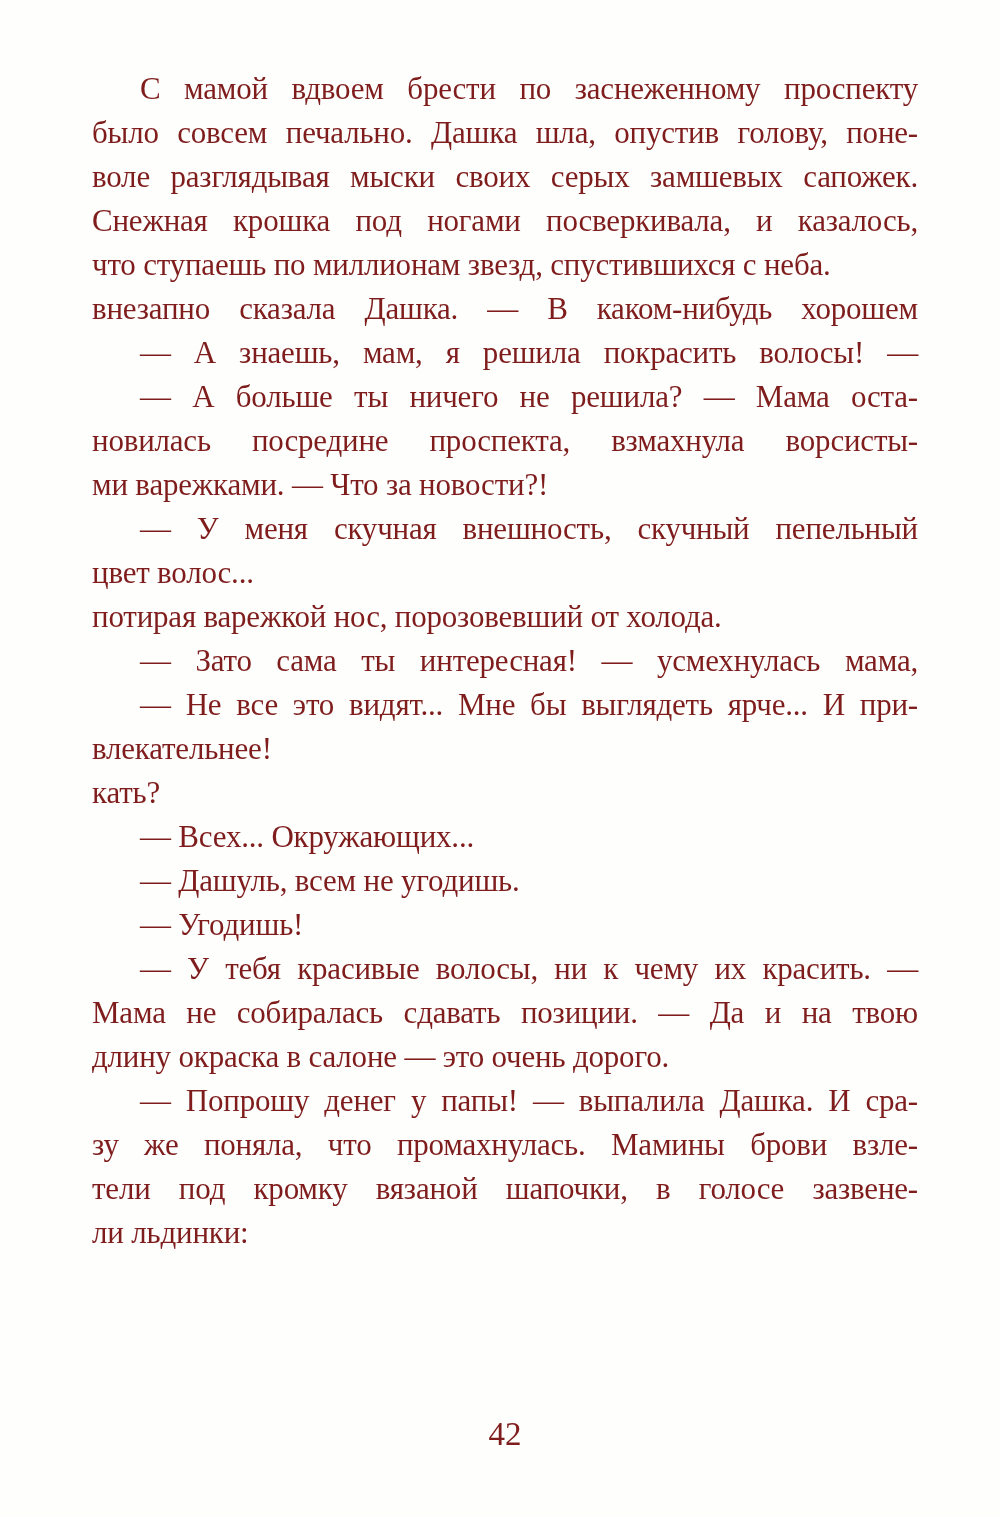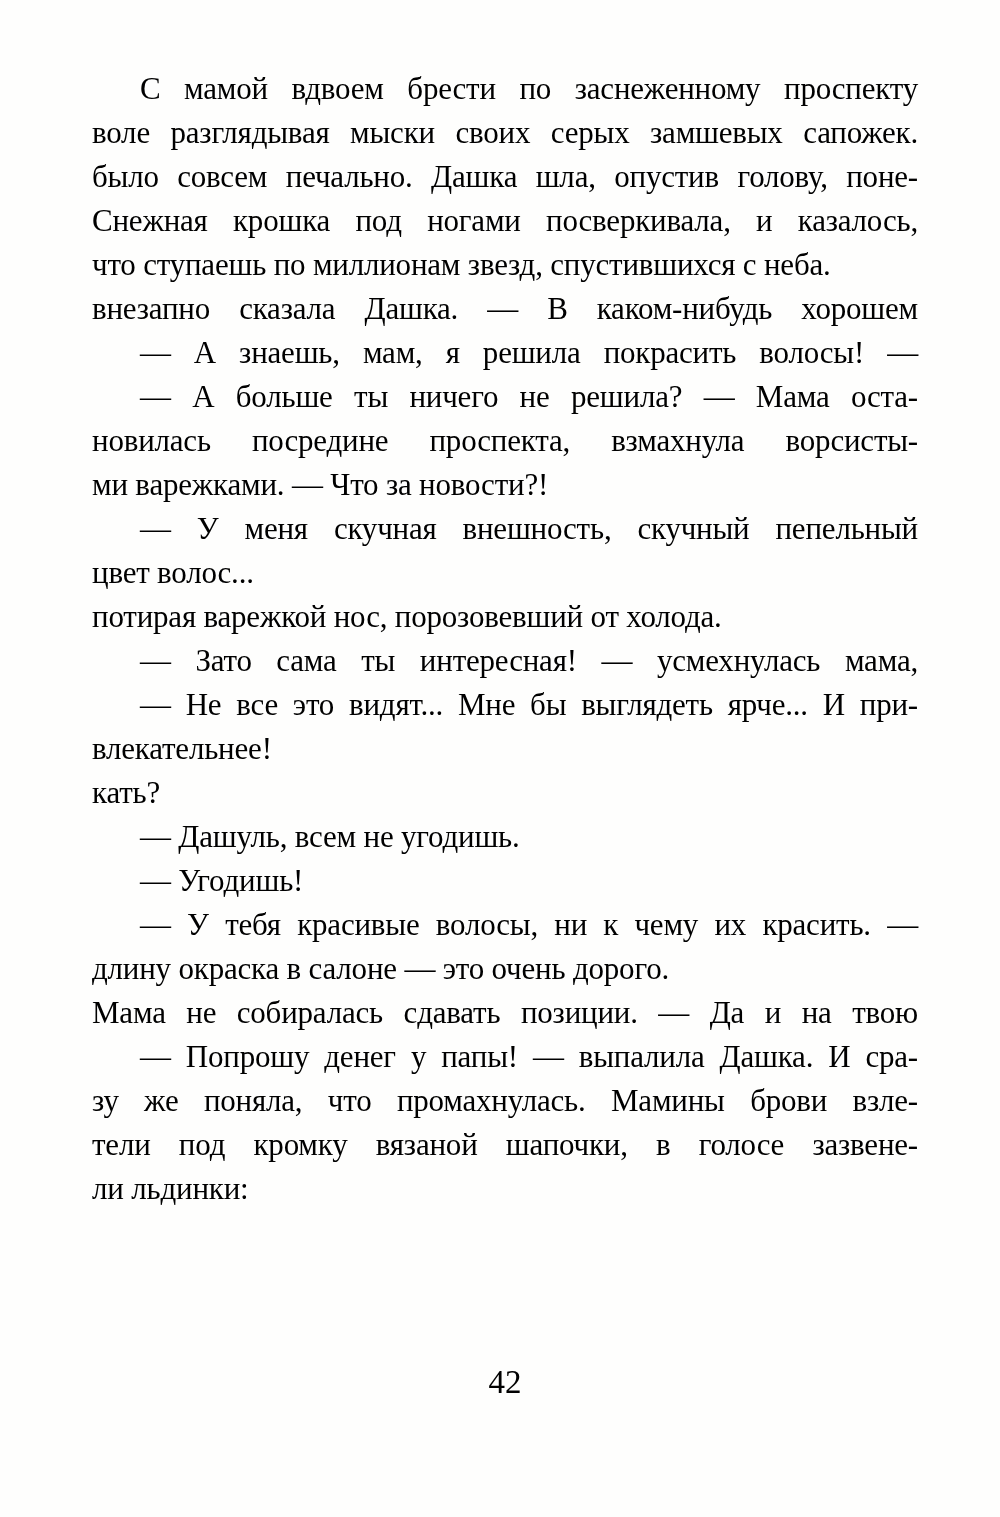--- a/index.html
+++ b/index.html
@@ -5,21 +5,21 @@
   html, body {
     margin: 0;
     padding: 0;
     background: #ffffff;
   }
   .page {
     position: relative;
     width: 1000px;
     height: 1517px;
     background: #fefefd;
-    color: #000000;
+    color: #7f1d1d;
     font-family: "Liberation Serif", "DejaVu Serif", serif;
     overflow: hidden;
   }
   .text-block {
     position: absolute;
     left: 92px;
     top: 67px;
     width: 826px;
   }
   .paragraph {
@@ -36,37 +36,37 @@
   }
   
   .line.fill {
     text-align-last: justify;
   }
   .line.indent {
     text-indent: 48px;
   }
   .page-number {
     position: absolute;
-    top: 1360px;
+    top: 1412px;
     left: 92px;
     width: 826px;
     text-align: center;
     font-size: 33px;
     line-height: 44px;
   }
 </style>
 </head>
 <body>
 
 <div class="page">
   <div class="text-block">
       <div class="paragraph">
         <div class="line fill indent">С мамой вдвоем брести по заснеженному проспекту</div>
+        <div class="line fill">было совсем печально. Дашка шла, опустив голову, поне-</div>
         <div class="line fill">воле разглядывая мыски своих серых замшевых сапожек.</div>
-        <div class="line fill">было совсем печально. Дашка шла, опустив голову, поне-</div>
         <div class="line fill">Снежная крошка под ногами посверкивала, и казалось,</div>
         <div class="line">что ступаешь по миллионам звезд, спустившихся с неба.</div>
       </div>
       <div class="paragraph">
         <div class="line fill">внезапно сказала Дашка. — В каком-нибудь хорошем</div>
         <div class="line fill indent">— А знаешь, мам, я решила покрасить волосы! —</div>
       </div>
       <div class="paragraph">
         <div class="line fill indent">— А больше ты ничего не решила? — Мама оста-</div>
         <div class="line fill">новилась посредине проспекта, взмахнула ворсисты-</div>
@@ -81,29 +81,32 @@
         <div class="line fill indent">— Зато сама ты интересная! — усмехнулась мама,</div>
       </div>
       <div class="paragraph">
         <div class="line fill indent">— Не все это видят... Мне бы выглядеть ярче... И при-</div>
         <div class="line">влекательнее!</div>
       </div>
       <div class="paragraph">
         <div class="line">кать?</div>
       </div>
       <div class="paragraph">
+        <div class="line indent">— Всех... Окружающих...</div>
+      </div>
+      <div class="paragraph">
         <div class="line indent">— Дашуль, всем не угодишь.</div>
       </div>
       <div class="paragraph">
         <div class="line indent">— Угодишь!</div>
       </div>
       <div class="paragraph">
         <div class="line fill indent">— У тебя красивые волосы, ни к чему их красить. —</div>
+        <div class="line fill">Мама не собиралась сдавать позиции. — Да и на твою</div>
         <div class="line">длину окраска в салоне — это очень дорого.</div>
-        <div class="line fill">Мама не собиралась сдавать позиции. — Да и на твою</div>
       </div>
       <div class="paragraph">
         <div class="line fill indent">— Попрошу денег у папы! — выпалила Дашка. И сра-</div>
         <div class="line fill">зу же поняла, что промахнулась. Мамины брови взле-</div>
         <div class="line fill">тели под кромку вязаной шапочки, в голосе зазвене-</div>
         <div class="line">ли льдинки:</div>
       </div>
     </div>
   <div class="page-number">42</div>
 </div>

